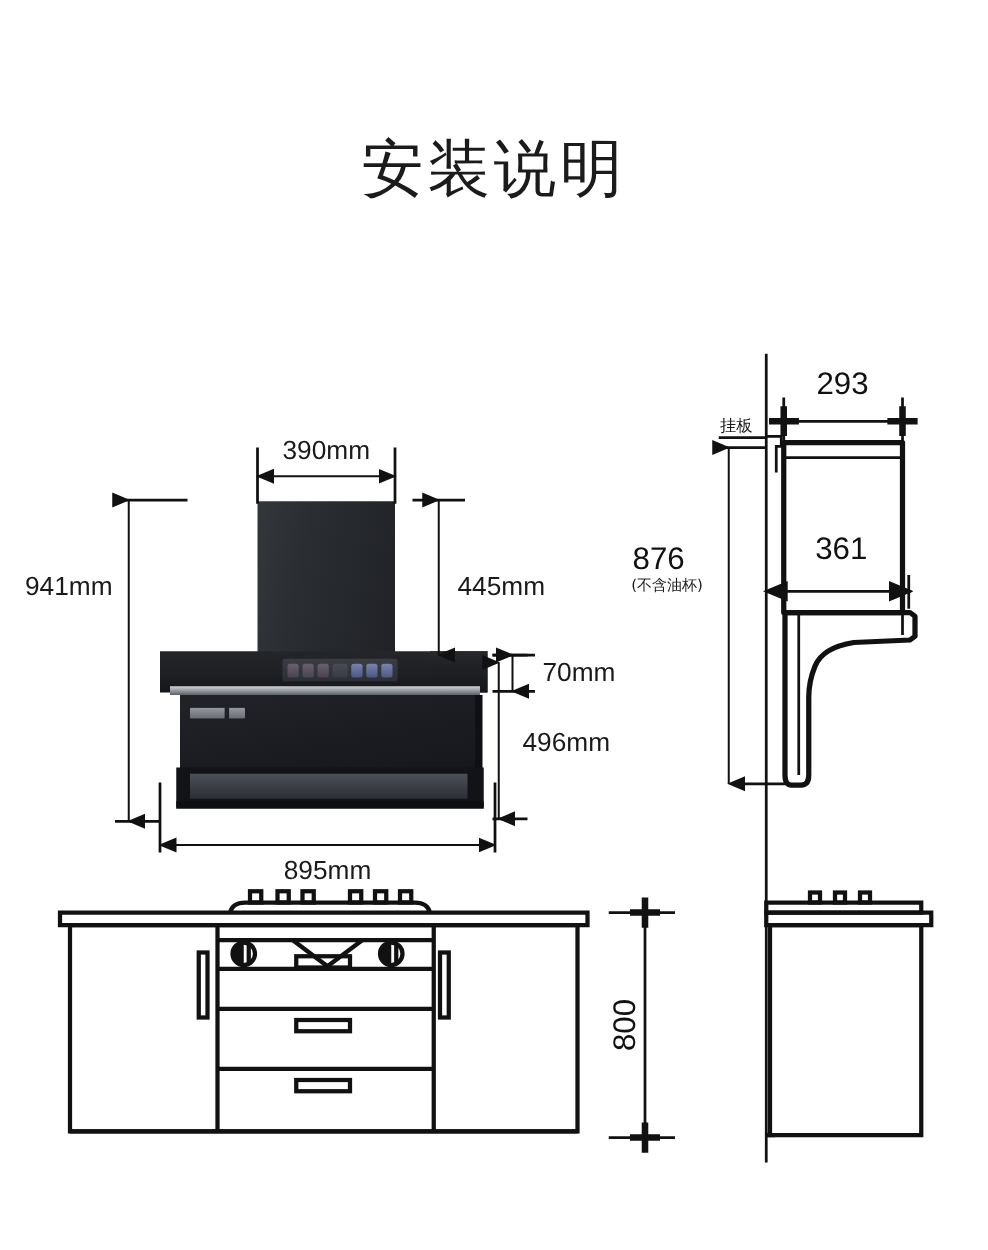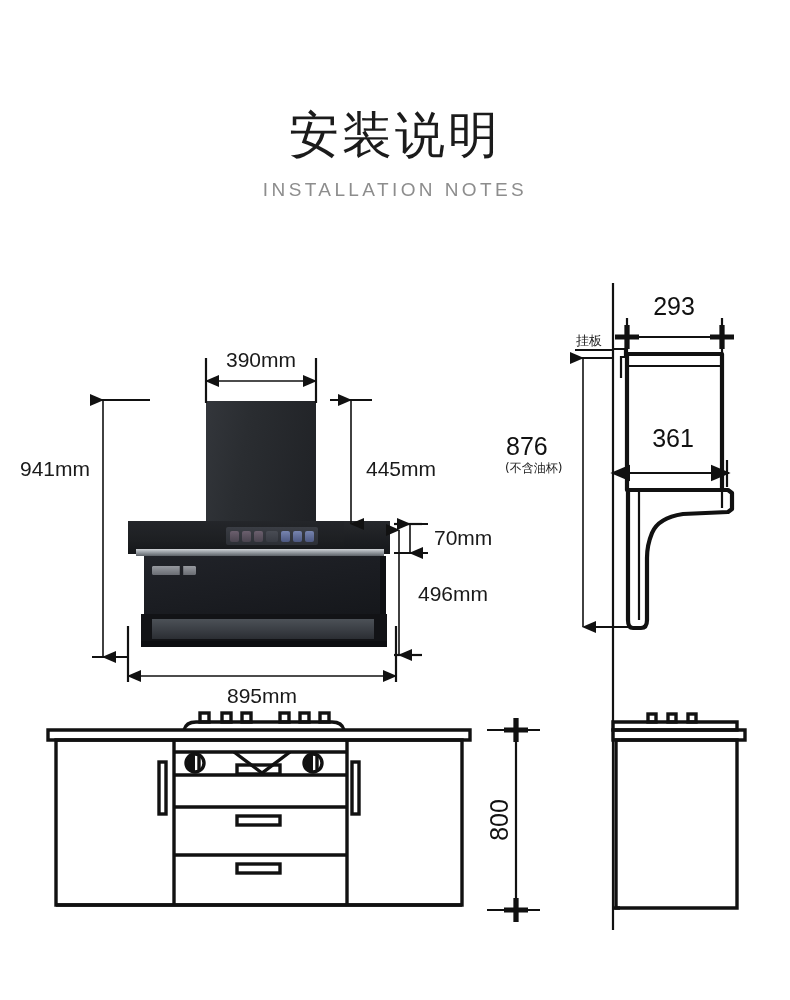--- a/index.html
+++ b/index.html
@@ -207,21 +207,20 @@
     background: #0d0e11;
   }
 </style>
 </head>
 <body>
 
 <div id="page">
 
   <div class="header">
     <div class="title-cn">安装说明</div>
-    <div class="title-en">INSTALLATION NOTES</div>
   </div>
 
   <div class="hood-wrap">
     <div class="hood-chimney"></div>
     <div class="hood-top"></div>
     <div class="hood-top-slant"></div>
     <div class="hood-lightbar"></div>
     <div class="hood-panel">
       <span class="pbtn"></span>
       <span class="pbtn"></span>

